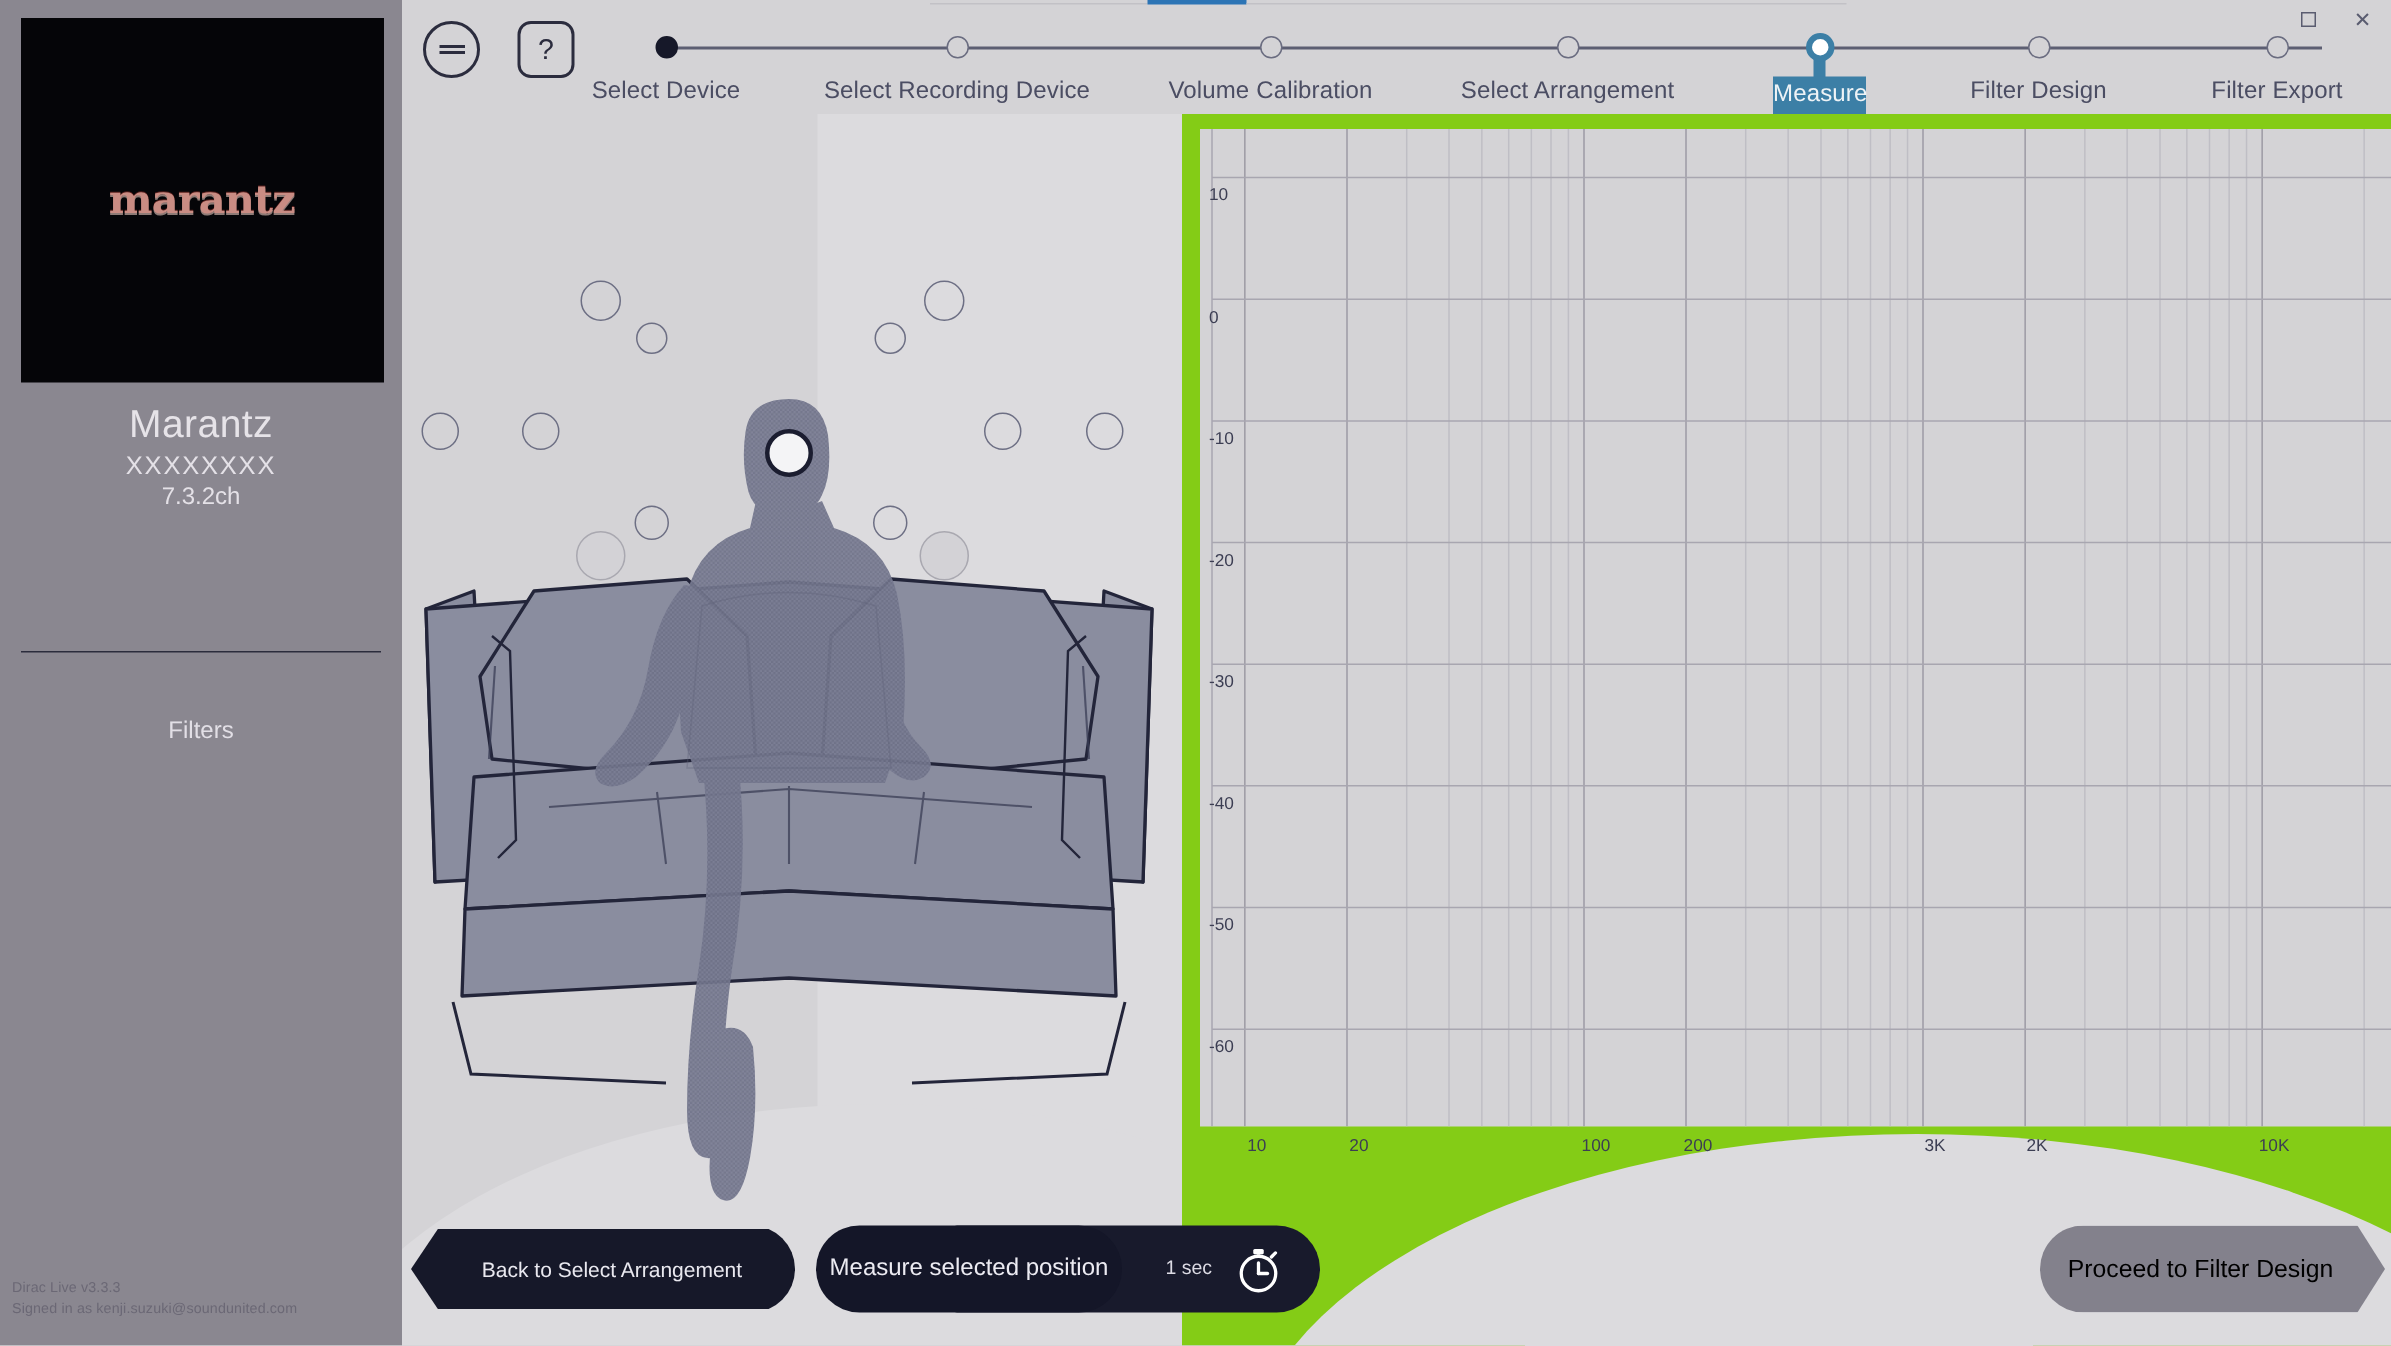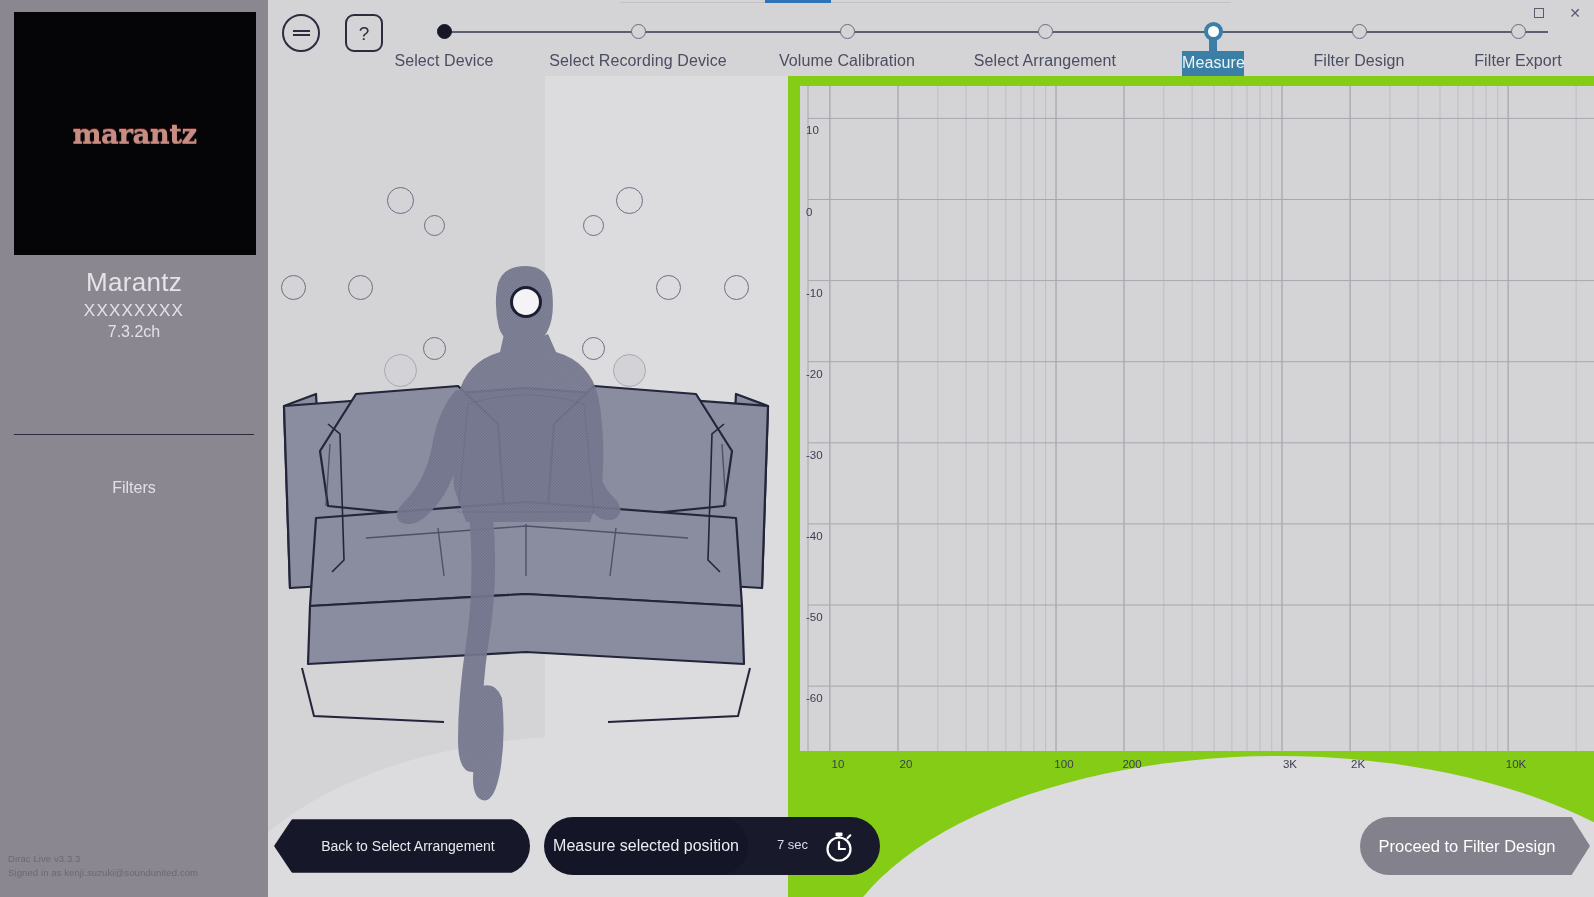--- a/index.html
+++ b/index.html
@@ -248,21 +248,21 @@
     background: #141628; color: #ecebf2;
     font-size: 16px; font-weight: 300; line-height: 1.2;
     display: flex; align-items: center; justify-content: center;
     text-align: center;
     border-radius: 29px;
     cursor: pointer;
   }
   #proceed-btn {
     position: absolute; right: 4px; top: 12px;
     width: 230px; height: 58px;
-    background: #83818c; color: #ffffff;
+    background: #83818c; color: #000000;
     font-size: 16.5px; font-weight: 300;
     display: flex; align-items: center; justify-content: center;
     cursor: default;
     clip-path: polygon(0% 0%, 92% 0%, 100% 50%, 92% 100%, 0% 100%);
     border-radius: 29px 0 0 29px;
     padding-right: 16px;
   }
 </style>
 </head>
 <body>
@@ -489,21 +489,21 @@
         <div class="xtick-lbl" style="left: 558.052px;">2K</div>
         <div class="xtick-lbl" style="left: 716.054px;">10K</div>
       </div>
   </div>
 
   <div id="bottombar">
     <div id="back-btn">Back to Select Arrangement</div>
 
     <div id="measure-group">
       <div id="timer-shell">
-        <div id="timer-label">7 sec</div>
+        <div id="timer-label">1 sec</div>
         <svg id="timer-icon" viewBox="0 0 34 34">
           <circle cx="17" cy="20" r="11.5" fill="none" stroke="#ffffff" stroke-width="2.2"></circle>
           <line x1="17" y1="20" x2="17" y2="13" stroke="#ffffff" stroke-width="2.2" stroke-linecap="round"></line>
           <line x1="17" y1="20" x2="23" y2="20" stroke="#ffffff" stroke-width="2.2" stroke-linecap="round"></line>
           <rect x="13.5" y="3.6" width="7" height="3.6" rx="1" fill="#ffffff"></rect>
           <line x1="17" y1="7.2" x2="17" y2="9.4" stroke="#ffffff" stroke-width="2.4"></line>
           <line x1="25.6" y1="9" x2="28.3" y2="6.3" stroke="#ffffff" stroke-width="2.2" stroke-linecap="round"></line>
         </svg>
       </div>
       <div id="measure-btn">Measure selected position</div>

